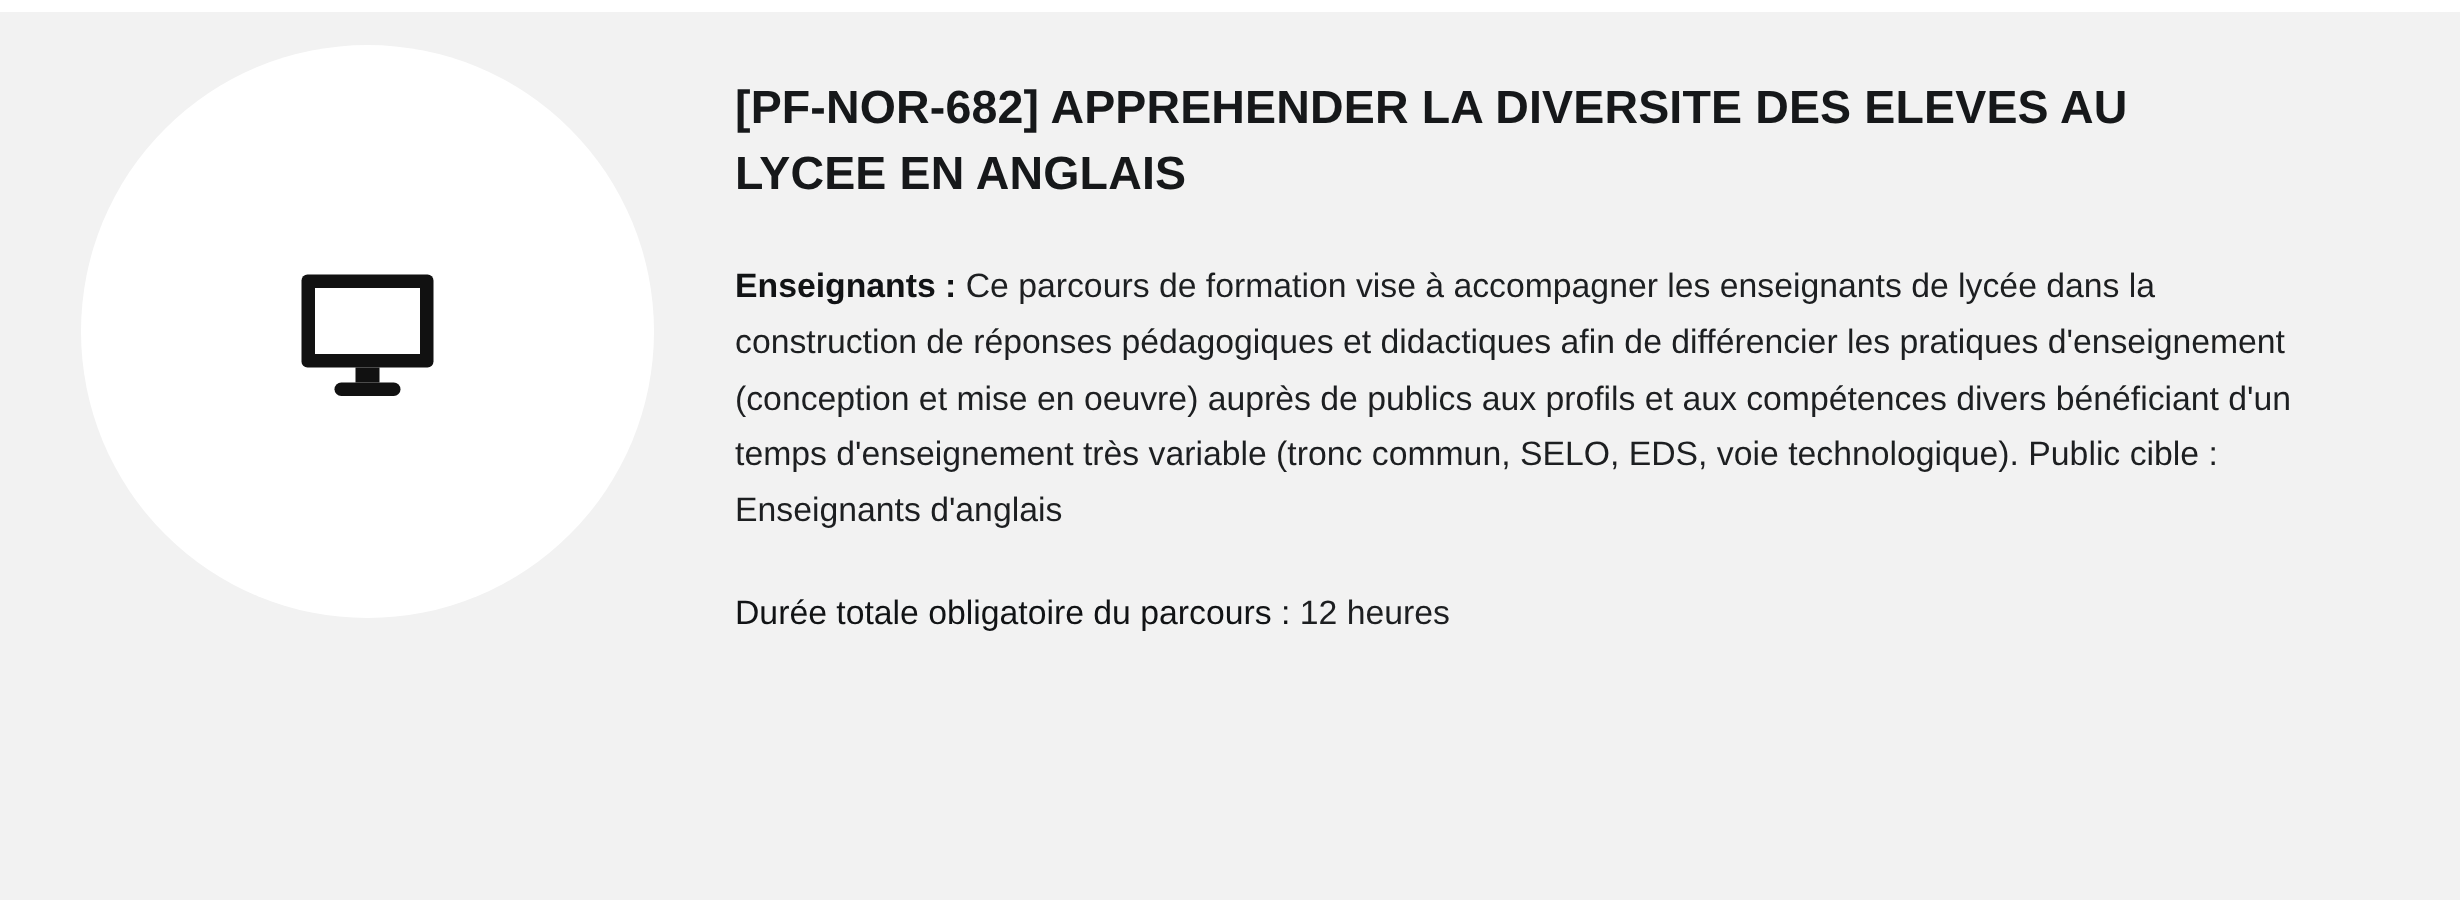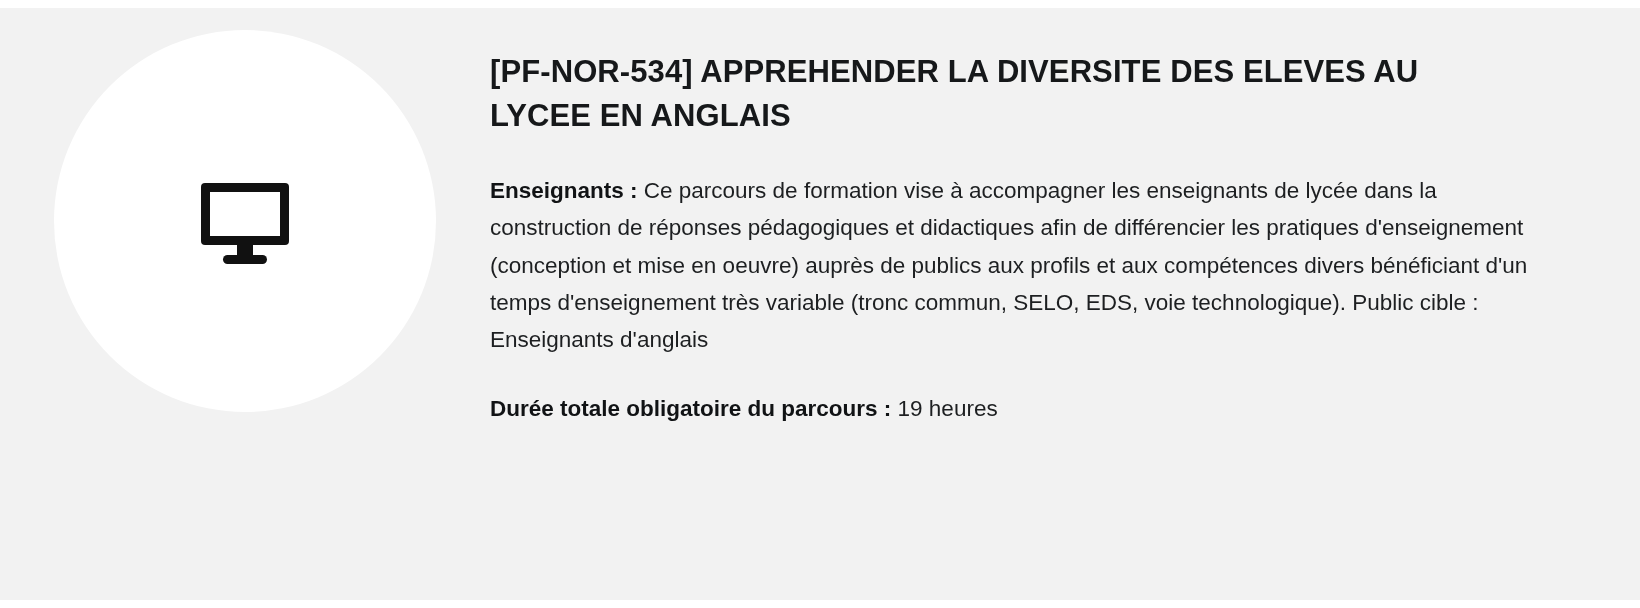--- a/index.html
+++ b/index.html
@@ -72,21 +72,21 @@
     font-weight: bold;
     color: #111315;
   }
   .duration-block {
     margin-top: 32px;
     font-size: 22.5px;
     line-height: 1.6;
     color: #1d1f21;
   }
   .duration-block .label {
-    font-weight: bold;
+    font-weight: normal;
     color: #111315;
   }
 </style>
 </head>
 <body>
 
 <div class="course-card">
 
   <div class="media-col">
     <div class="avatar-circle">
@@ -96,26 +96,26 @@
           <rect x="17" y="25" width="70" height="44" fill="#ffffff"></rect>
           <rect x="44" y="78" width="16" height="10" fill="#111111"></rect>
           <rect x="30" y="88" width="44" height="9" rx="4.5" ry="4.5" fill="#111111"></rect>
         </svg>
       </span>
     </div>
   </div>
 
   <div class="content-col">
 
-    <h1 class="course-title">[PF-NOR-534] APPREHENDER LA DIVERSITE DES ELEVES AU LYCEE EN ANGLAIS</h1>
+    <h1 class="course-title">[PF-NOR-682] APPREHENDER LA DIVERSITE DES ELEVES AU LYCEE EN ANGLAIS</h1>
 
     <p class="desc-block">
       <span class="label">Enseignants :</span>
       <span>Ce parcours de formation vise à accompagner les enseignants de lycée dans la construction de réponses pédagogiques et didactiques afin de différencier les pratiques d'enseignement (conception et mise en oeuvre) auprès de publics aux profils et aux compétences divers bénéficiant d'un temps d'enseignement très variable (tronc commun, SELO, EDS, voie technologique). Public cible : Enseignants d'anglais</span>
     </p>
 
     <p class="duration-block">
       <span class="label">Durée totale obligatoire du parcours :</span>
-      <span>19 heures</span>
+      <span>12 heures</span>
     </p>
 
   </div>
 </div>
 
 </body></html>

